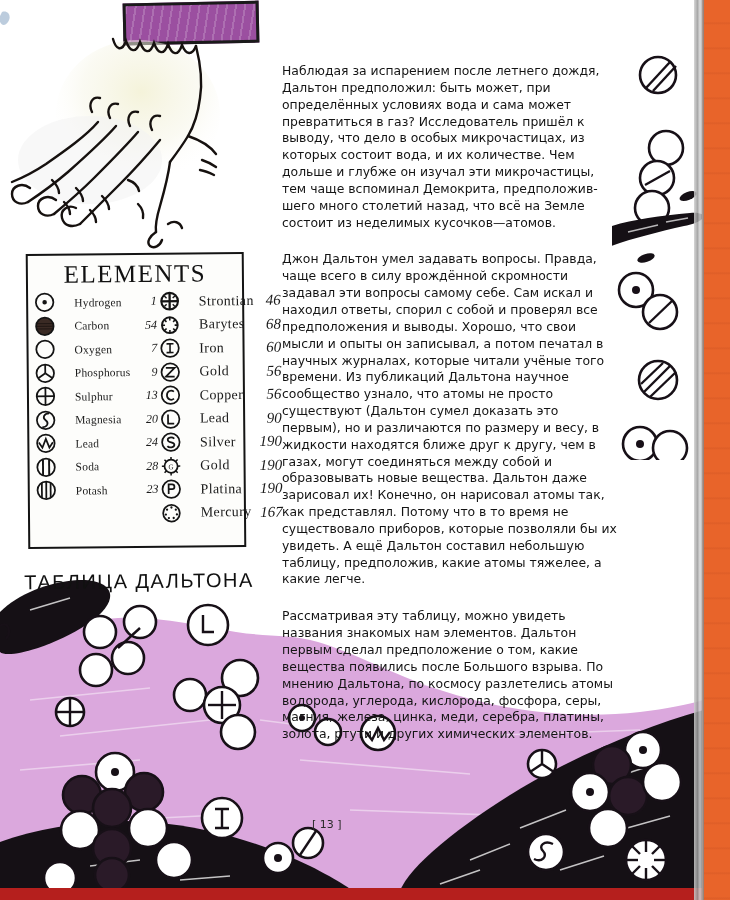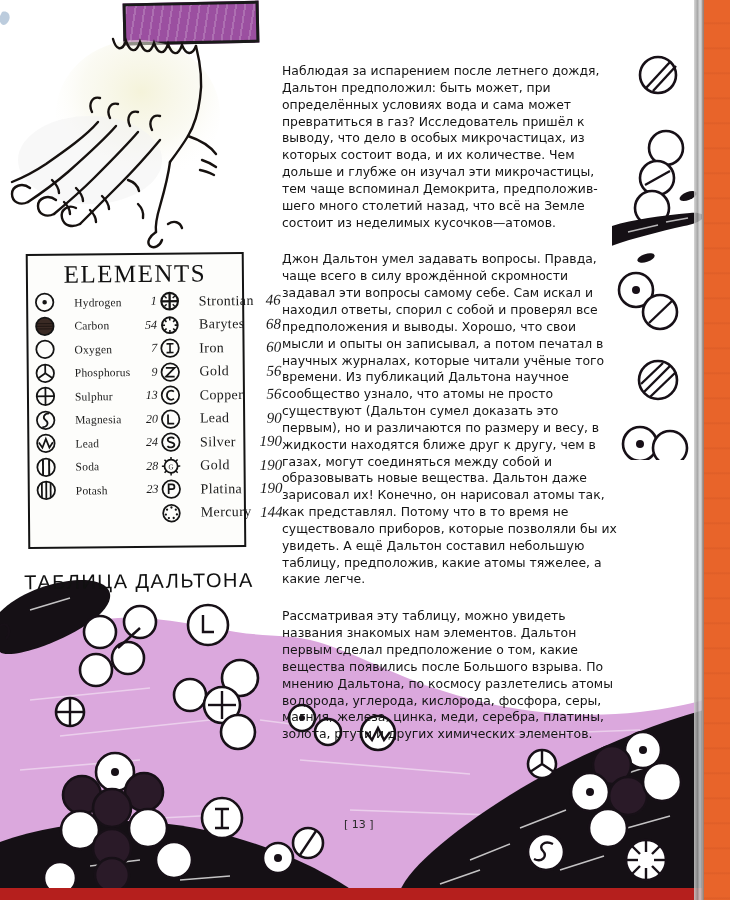--- a/index.html
+++ b/index.html
@@ -103,21 +103,21 @@
     line-height:16.85px;
     color:#141414;
     text-align:left;
     hyphens:manual;
   }
 
   
   #page-number{
     position:absolute;left:312px;top:818px;
     font-family:"DejaVu Sans", sans-serif;
-    font-size:11px;color:#2a2a2a;margin-left:32px;
+    font-size:11px;color:#2a2a2a;
   }
 
   
   #art-bottom{position:absolute;left:0;top:560px;width:704px;height:340px;}
   #art-right{position:absolute;left:612px;top:20px;width:92px;height:440px;}
   #art-left-mid{position:absolute;left:0;top:540px;width:300px;height:200px;}
 
   .ink{fill:#151015;}
   .pink{fill:#dba8dd;}
   .atom-f{fill:#ffffff;stroke:#171017;stroke-width:2.6;}
@@ -606,21 +606,21 @@
                   <circle cx="12" cy="5.5" r="1.3"></circle>
                   <circle cx="17" cy="8" r="1.3"></circle>
                   <circle cx="18.2" cy="13.5" r="1.3"></circle>
                   <circle cx="14.5" cy="17.5" r="1.3"></circle>
                   <circle cx="9" cy="17.5" r="1.3"></circle>
                   <circle cx="5.6" cy="13.5" r="1.3"></circle>
                   <circle cx="7" cy="8" r="1.3"></circle>
                 </g>
               </svg>
             <span class="el-name">Mercury</span>
-            <span class="el-wt">144</span>
+            <span class="el-wt">167</span>
           </div>
 
         </div>
       </div>
     </div>
 
     <div id="table-caption">ТАБЛИЦА ДАЛЬТОНА</div>
 
     <div id="text-col">
       <p>Наблюдая за испарением после летнего дождя, Дальтон предположил: быть может, при определён­ных условиях вода и сама может превратиться в газ? Исследователь пришёл к выводу, что дело в особых микрочастицах, из которых состоит вода, и их коли­честве. Чем дольше и глубже он изучал эти микроча­стицы, тем чаще вспоминал Демокрита, предположив­шего много столетий назад, что всё на Земле состоит из неделимых кусочков—атомов.</p>

